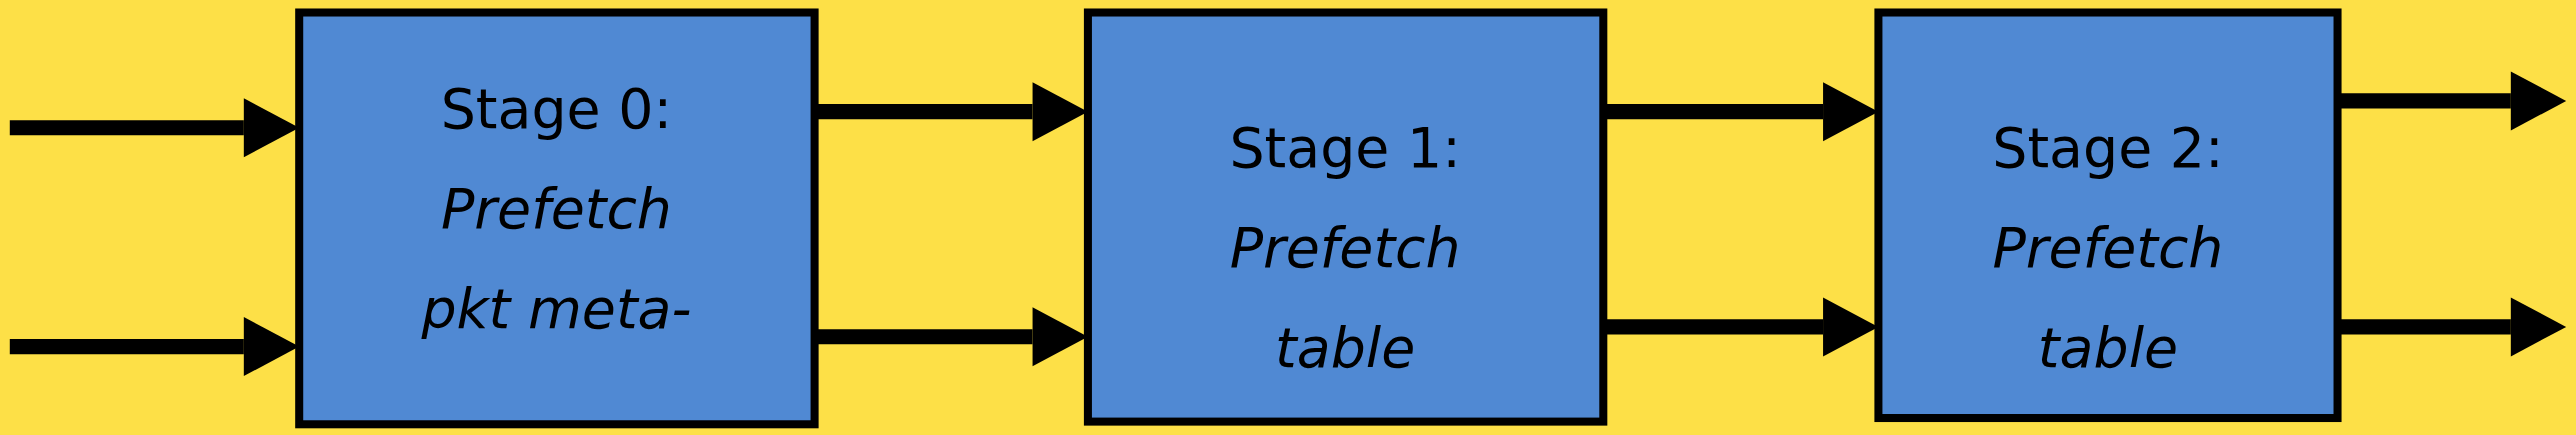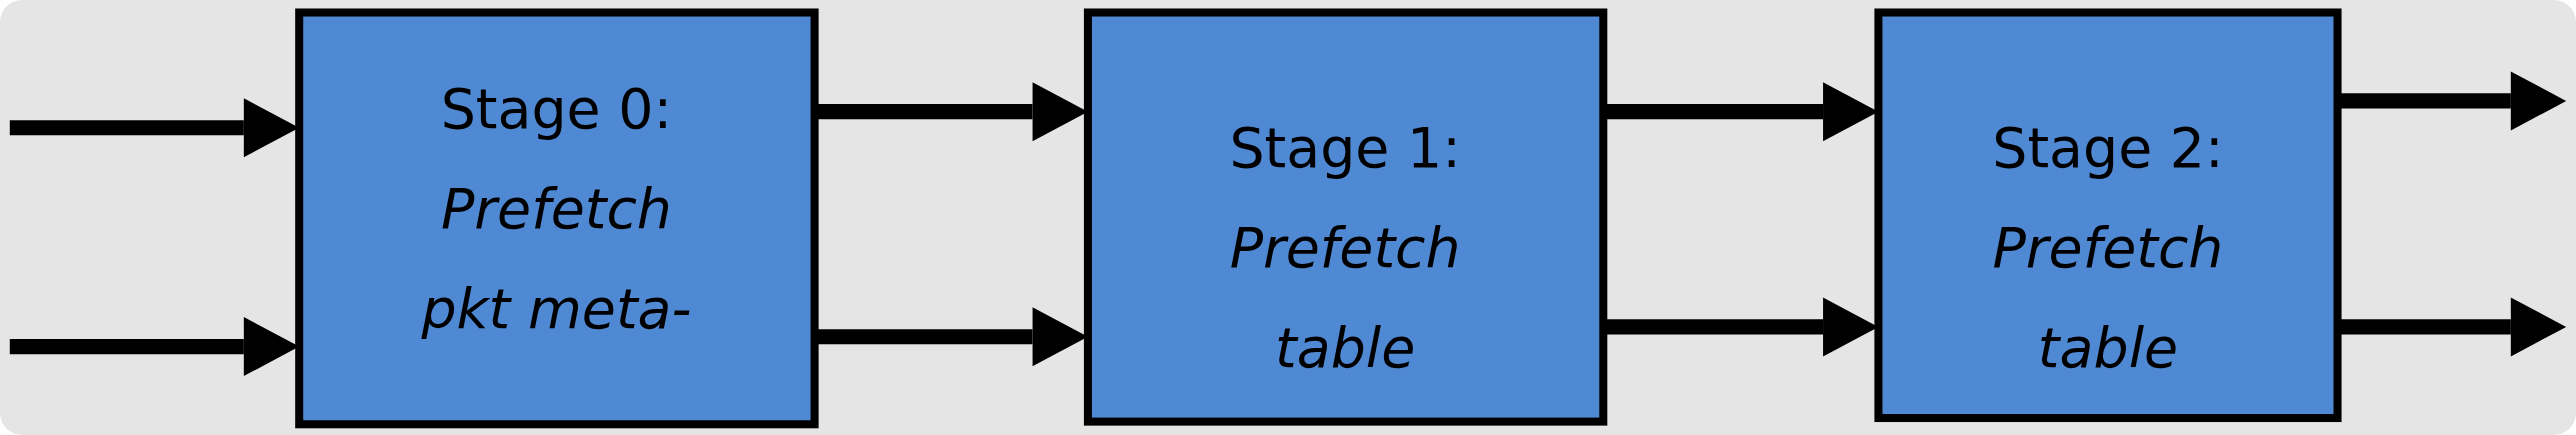--- a/index.html
+++ b/index.html
@@ -48,21 +48,21 @@
     fill: none;
   }
   .flow-head {
     fill: #000000;
     stroke: none;
   }
 </style>
 </head>
 <body style="background: rgb(255, 255, 255);">
 
-<div id="diagram-root" style="background: #e5e5e5; border-radius: 22px;">
+<div id="diagram-root" style="background: #fde047;">
   <svg id="pipeline-svg" viewBox="0 0 2882 487" xmlns="http://www.w3.org/2000/svg">
 
     <g>
       <line class="flow-line" x1="10" y1="143" x2="272" y2="143" stroke="#000000"></line>
       <polygon class="flow-head" points="272,110 334,143 272,176" fill="#000000"></polygon>
     </g>
 
     <g>
       <line class="flow-line" x1="10" y1="388" x2="272" y2="388" stroke="#000000"></line>
       <polygon class="flow-head" points="272,355 334,388 272,421" fill="#000000"></polygon>

